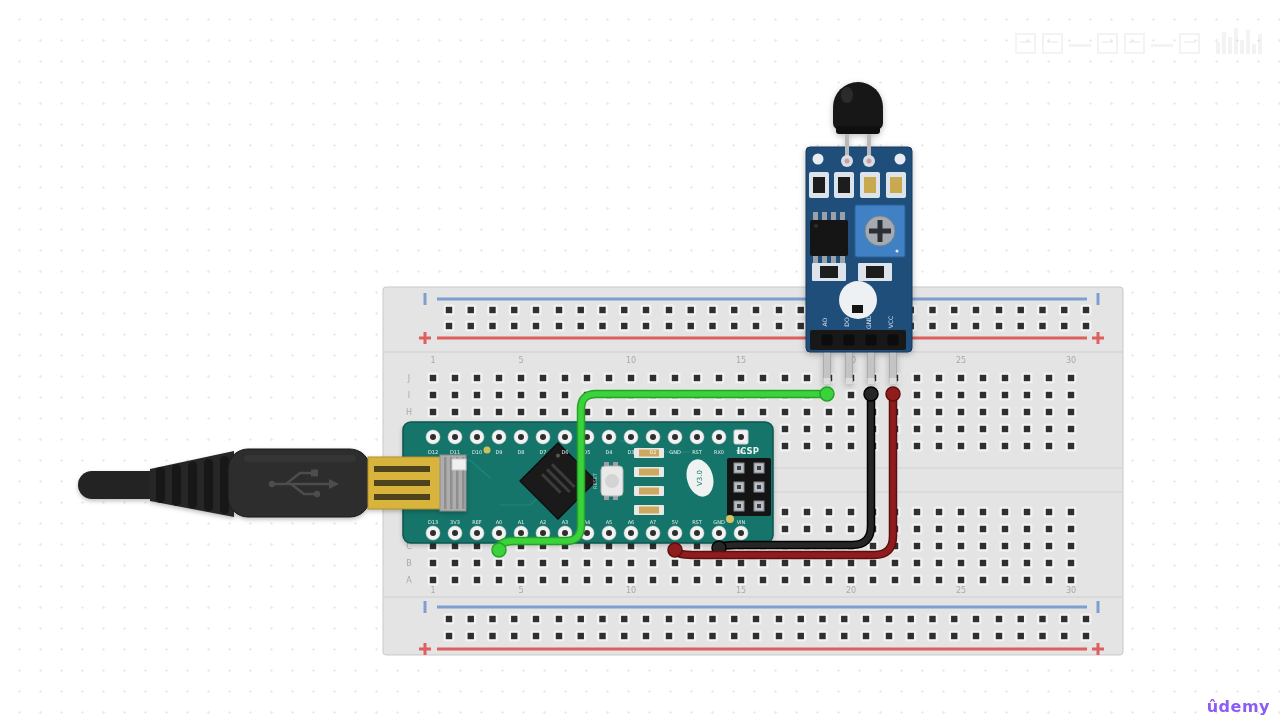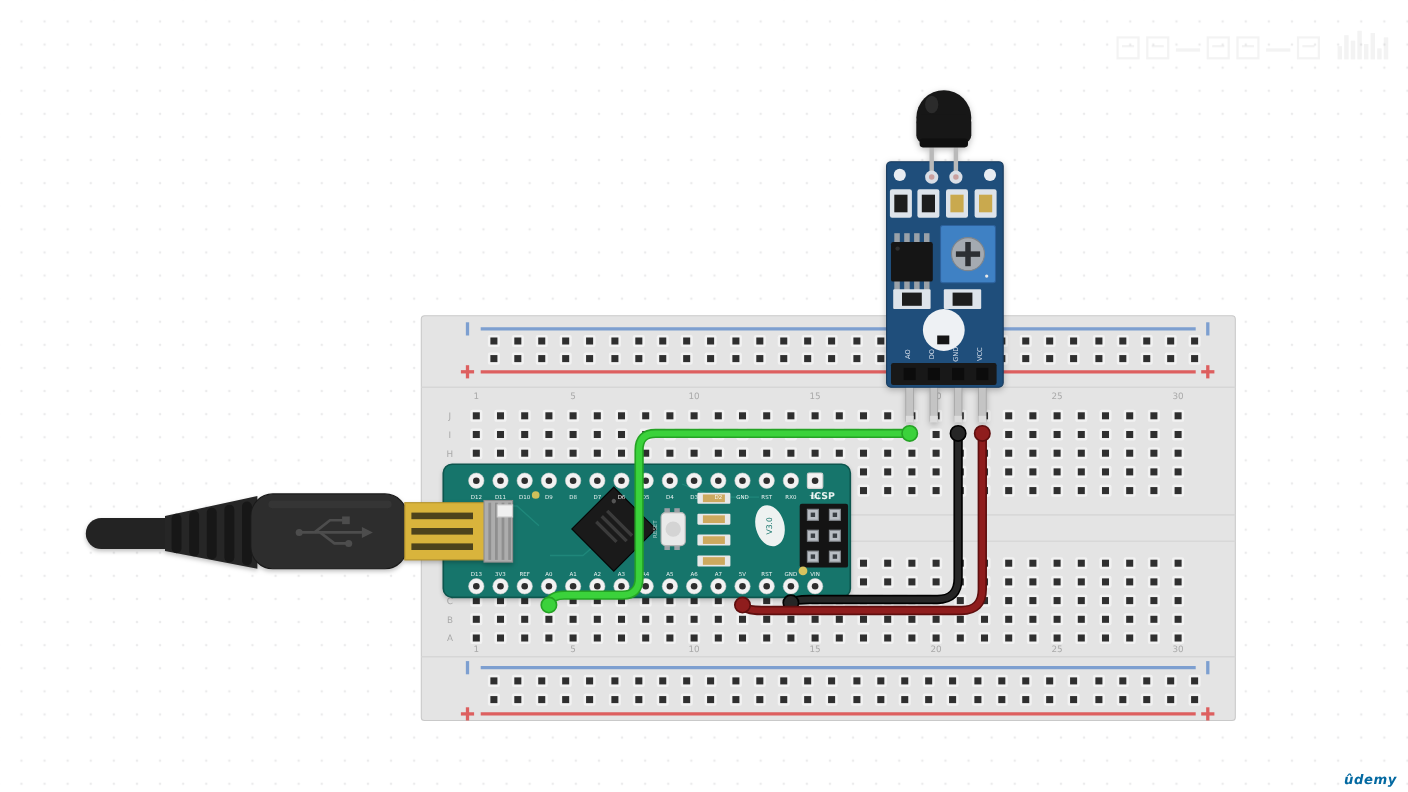--- a/index.html
+++ b/index.html
@@ -12,22 +12,22 @@
   svg text{font-family:"DejaVu Sans",sans-serif;}
   .bb-label{fill:#a9a9a9;font-size:8px;}
   .pinlbl{fill:#ffffff;font-size:5px;opacity:.9;}
   .senslbl{fill:#d8e0ec;font-size:6px;}
   .wm-top{position:absolute;top:28px;right:18px;display:flex;align-items:flex-end;gap:6px;opacity:.055;}
   .wm-top .cjk{width:17px;height:17px;border:2.5px solid #333;position:relative;}
   .wm-top .cjk::after{content:"";position:absolute;left:3px;top:6px;right:3px;border-top:2.5px solid #333;}
   .wm-top .dash{width:22px;height:3px;background:#333;margin-bottom:7px;}
   .wm-sky{display:flex;align-items:flex-end;gap:2px;margin-left:10px;}
   .wm-sky i{display:block;width:4px;background:#333;}
-  .wm-udemy{position:absolute;right:10px;bottom:4px;color:#0369a1;font-size:12px;
-            font-weight:bold;letter-spacing:.5px;font-style:italic;}
+  .wm-udemy{position:absolute;right:10px;bottom:4px;color:#8b5cf6;font-size:16px;
+            font-weight:bold;letter-spacing:.5px;}
 </style>
 </head>
 <body>
 
 <div class="scene">
   <div class="dots"></div>
 
   <svg width="1280" height="720" viewBox="0 0 1280 720">
 
     <g>

